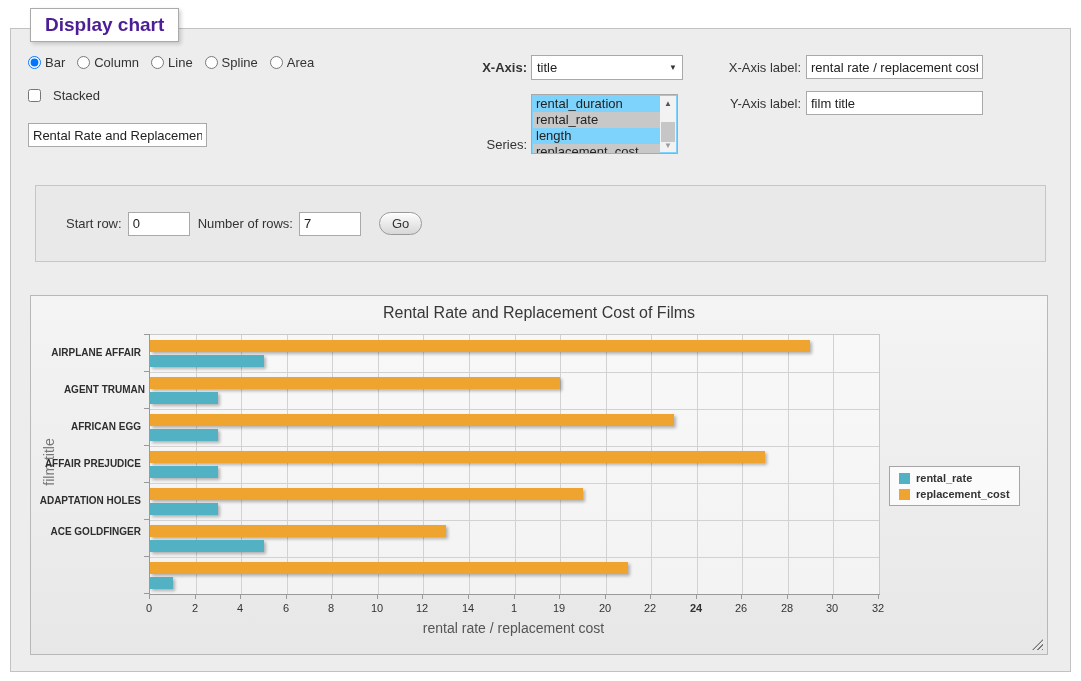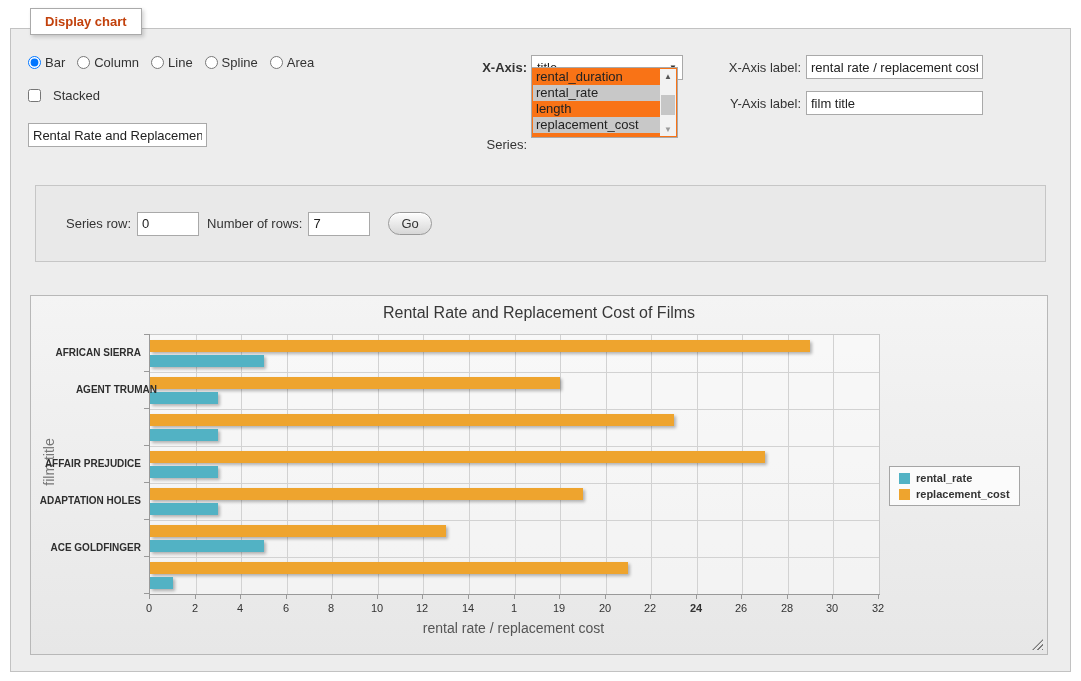--- a/index.html
+++ b/index.html
@@ -8,21 +8,21 @@
     font-family:"Liberation Sans", sans-serif;overflow:hidden;
   }
   .abs{position:absolute;}
   
   .frame{
     left:10px;top:28px;width:1059px;height:642px;
     border:1px solid #c2c2c2;background:#ededed;
   }
   .legend-tab{
     left:30px;top:8px;background:#ffffff;border:1px solid #aaaaaa;
-    padding:5px 14px;font-size:13px;font-weight:bold;color:#c2410c;
+    padding:5px 14px;font-size:19px;font-weight:bold;color:#4c1d95;
     box-shadow:2px 2px 4px rgba(0,0,0,0.18);z-index:3;
   }
   
   .lbl{font-size:13px;color:#333;}
   .rlabel{text-align:right;}
   .radio-row{left:28px;top:55px;display:flex;align-items:center;gap:12px;}
   .radio-item{display:flex;align-items:center;gap:4px;font-size:13px;color:#333;}
   .radio-item input{margin:0;width:13px;height:13px;}
   .chk-row{left:28px;top:88px;display:flex;align-items:center;gap:12px;font-size:13px;color:#333;}
   .chk-row input{margin:0;width:13px;height:13px;}
@@ -30,22 +30,22 @@
     border:1px solid #a9a9a9;background:#fff;color:#222;font-size:13px;
     font-family:"Liberation Sans",sans-serif;padding:2px 4px;box-sizing:border-box;height:24px;
   }
   .fake-select{
     left:531px;top:55px;width:152px;height:25px;box-sizing:border-box;
     border:1px solid #a9a9a9;background:#fff;display:flex;align-items:center;
     justify-content:space-between;padding:0 5px;font-size:13px;color:#222;cursor:default;
   }
   .fake-select .arrow{font-size:8px;color:#333;}
   .listbox{
-    left:531px;top:67px;width:147px;height:71px;box-sizing:border-box;
-    border:1px solid #a9a9a9;background:#f97316;position:absolute;overflow:hidden;
+    left:531px;top:94px;width:147px;height:60px;box-sizing:border-box;
+    border:1px solid #a9a9a9;background:#7dd3fc;position:absolute;overflow:hidden;
   }
   .listbox .opts{position:absolute;left:1px;top:1px;right:17px;}
   .opt{height:16px;line-height:16px;font-size:13px;color:#222;padding-left:3px;white-space:nowrap;}
   .opt.sel{background:#c8c8c8;}
   .sbar{position:absolute;top:1px;bottom:1px;right:1px;width:16px;background:#f2f2f2;}
   .sbar .btn{height:14px;display:flex;align-items:center;justify-content:center;font-size:8px;color:#555;}
   .sbar .btn.dim{color:#9a9a9a;}
   .sbar .thumb{position:absolute;left:1px;right:1px;top:26px;height:20px;background:#c6c6c6;}
   
   .rows-panel{
@@ -147,21 +147,21 @@
   </div>
 </div>
 
 <div class="abs lbl rlabel" style="left:705px;top:60px;width:96px;">X-Axis label:</div>
 <input class="abs txt" style="left: 806px; top: 55px; width: 177px;" type="text" value="rental rate / replacement cost">
 
 <div class="abs lbl rlabel" style="left:705px;top:96px;width:96px;">Y-Axis label:</div>
 <input class="abs txt" style="left: 806px; top: 91px; width: 177px;" type="text" value="film title">
 
 <div class="abs rows-panel">
-  <span class="lbl">Series row:</span>
+  <span class="lbl">Start row:</span>
   <input class="txt" style="width: 62px; margin-left: 6px;" type="text" value="0">
   <span class="lbl" style="margin-left:8px;">Number of rows:</span>
   <input class="txt" style="width: 62px; margin-left: 6px;" type="text" value="7">
   <button class="go-btn">Go</button>
 </div>
 
 <div class="chart-box" id="chart">
     <div class="c-title">Rental Rate and Replacement Cost of Films</div>
     <div class="y-title" style="left: -132px; top: 157.5px; width: 300px;">film title</div>
     <div class="plot" style="left: 118px; top: 38px; width: 729px; height: 259px;">
@@ -194,25 +194,26 @@
       <div class="bar" style="left: 0px; top: 94px; width: 68px; background: rgb(82, 178, 196);"></div>
       <div class="bar" style="left: 0px; top: 116px; width: 615px; background: rgb(238, 164, 46);"></div>
       <div class="bar" style="left: 0px; top: 131px; width: 68px; background: rgb(82, 178, 196);"></div>
       <div class="bar" style="left: 0px; top: 153px; width: 433px; background: rgb(238, 164, 46);"></div>
       <div class="bar" style="left: 0px; top: 168px; width: 68px; background: rgb(82, 178, 196);"></div>
       <div class="bar" style="left: 0px; top: 190px; width: 296px; background: rgb(238, 164, 46);"></div>
       <div class="bar" style="left: 0px; top: 205px; width: 114px; background: rgb(82, 178, 196);"></div>
       <div class="bar" style="left: 0px; top: 227px; width: 478px; background: rgb(238, 164, 46);"></div>
       <div class="bar" style="left: 0px; top: 242px; width: 23px; background: rgb(82, 178, 196);"></div>
     </div>
-    <div class="cat-lbl" style="left: 0px; width: 110px; top: 38px; height: 37px; line-height: 37px;">AFRICAN SIERRA</div>
-    <div class="cat-lbl" style="left: 16px; width: 110px; top: 75px; height: 37px; line-height: 37px;">AGENT TRUMAN</div>
+    <div class="cat-lbl" style="left: 0px; width: 110px; top: 38px; height: 37px; line-height: 37px;">AIRPLANE AFFAIR</div>
+    <div class="cat-lbl" style="left: 4px; width: 110px; top: 75px; height: 37px; line-height: 37px;">AGENT TRUMAN</div>
+    <div class="cat-lbl" style="left: 0px; width: 110px; top: 112px; height: 37px; line-height: 37px;">AFRICAN EGG</div>
     <div class="cat-lbl" style="left: 0px; width: 110px; top: 149px; height: 37px; line-height: 37px;">AFFAIR PREJUDICE</div>
     <div class="cat-lbl" style="left: 0px; width: 110px; top: 186px; height: 37px; line-height: 37px;">ADAPTATION HOLES</div>
-    <div class="cat-lbl" style="left: 0px; width: 110px; top: 233px; height: 37px; line-height: 37px;">ACE GOLDFINGER</div>
+    <div class="cat-lbl" style="left: 0px; width: 110px; top: 217px; height: 37px; line-height: 37px;">ACE GOLDFINGER</div>
     <div class="axisline" style="left: 118px; top: 38px; width: 1px; height: 261px;"></div>
     <div class="axisline" style="left: 118px; top: 298px; width: 731px; height: 1px;"></div>
     <div class="tick" style="left: 113px; top: 38px; width: 5px; height: 1px;"></div>
     <div class="tick" style="left: 113px; top: 75px; width: 5px; height: 1px;"></div>
     <div class="tick" style="left: 113px; top: 112px; width: 5px; height: 1px;"></div>
     <div class="tick" style="left: 113px; top: 149px; width: 5px; height: 1px;"></div>
     <div class="tick" style="left: 113px; top: 186px; width: 5px; height: 1px;"></div>
     <div class="tick" style="left: 113px; top: 223px; width: 5px; height: 1px;"></div>
     <div class="tick" style="left: 113px; top: 260px; width: 5px; height: 1px;"></div>
     <div class="tick" style="left: 113px; top: 297px; width: 5px; height: 1px;"></div>

